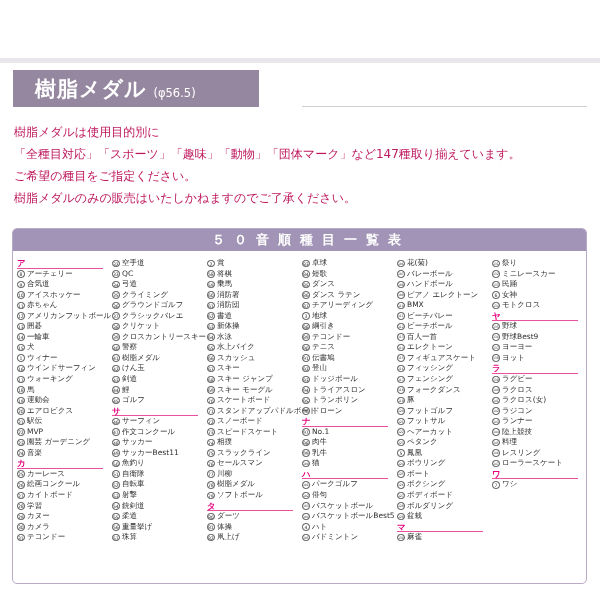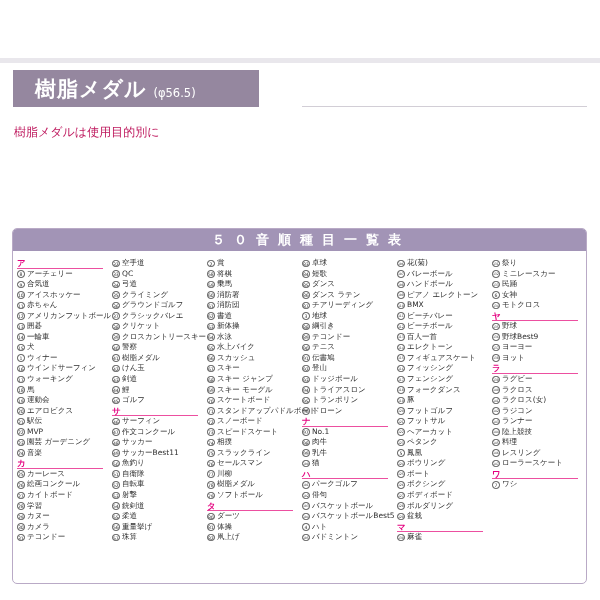--- a/index.html
+++ b/index.html
@@ -46,20 +46,23 @@
 <div class="top-strip"></div>
 
 <div class="title-bar">
   <span class="title">樹脂メダル</span>
   <span class="title-note">(φ56.5)</span>
 </div>
 <div class="title-underline"></div>
 
 <div class="desc">
   <div>樹脂メダルは使用目的別に</div>
+  <div>「全種目対応」「スポーツ」「趣味」「動物」「団体マーク」など147種取り揃えています。</div>
+  <div>ご希望の種目をご指定ください。</div>
+  <div>樹脂メダルのみの販売はいたしかねますのでご了承ください。</div>
 </div>
 
 <div class="catalog-table">
   <div class="table-header">５０音順種目一覧表</div>
   <div class="table-body" id="table-body">
       <div class="col">
         <div class="section">ア</div>
         <div class="item">
           <span class="num">8</span>
           <span class="label">アーチェリー</span>

